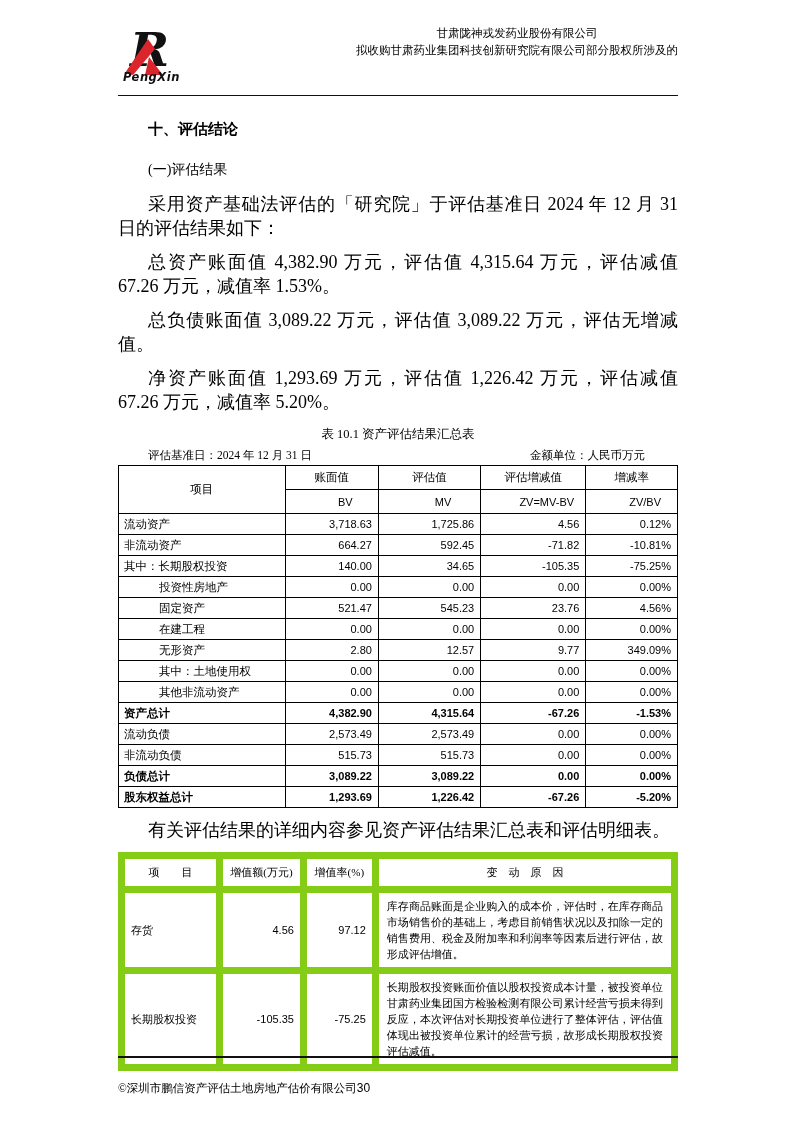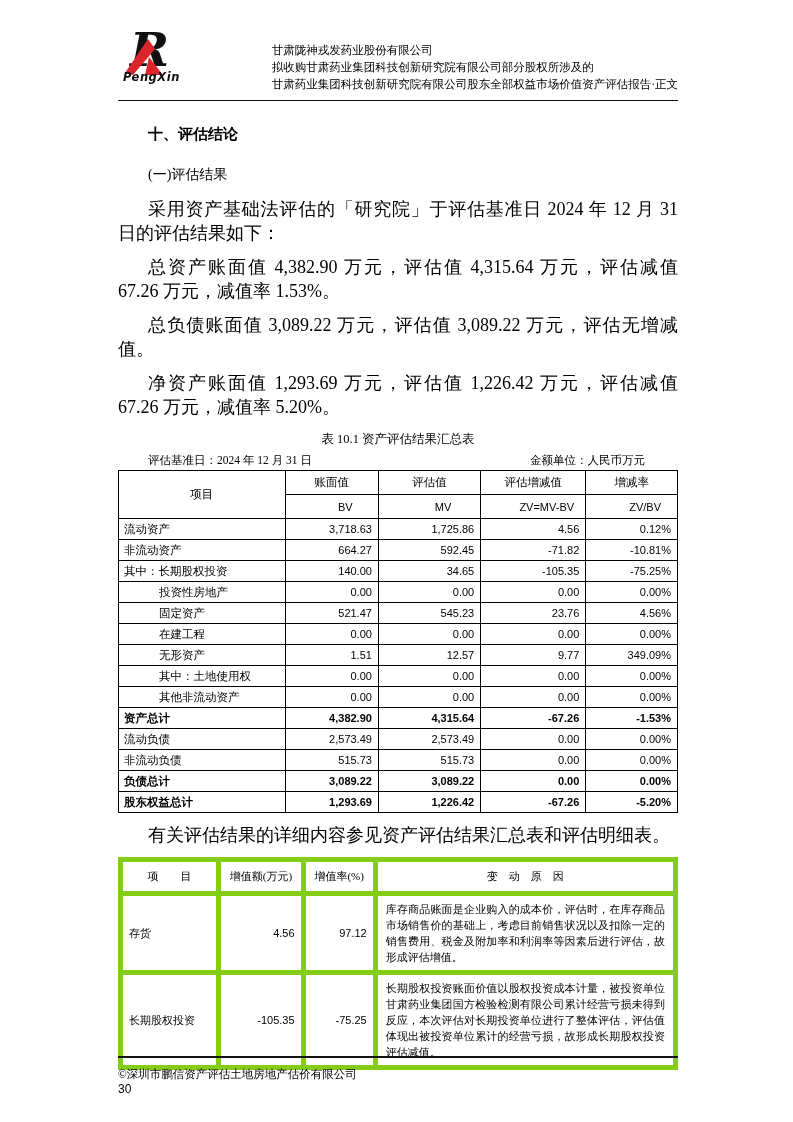--- a/index.html
+++ b/index.html
@@ -6,21 +6,21 @@
   html, body { margin: 0; padding: 0; background: #ffffff; }
   .page {
     width: 793px; height: 1122px; position: relative; overflow: hidden;
     background: #ffffff; color: #000;
     font-family: "Liberation Serif", "DejaVu Serif", serif;
   }
   
   .hdr { display: flex; justify-content: space-between; align-items: flex-start;
          margin: 24px 115px 0 118px; }
   .logo { width: 84px; flex: 0 0 auto; }
-  .hdr-lines { text-align: left; font-size: 11.5px; line-height: 17px; margin-top: 18px; }
+  .hdr-lines { text-align: center; font-size: 11.5px; line-height: 17px; margin-top: 1px; }
   .hdr-rule { border: none; border-top: 1.5px solid #111; margin: 7px 115px 0 118px; }
   
   .content { margin: 0 115px 0 118px; }
   h1.sec { font-size: 15px; font-weight: bold; margin: 24px 0 0 30px; }
   h2.sub { font-size: 14px; font-weight: normal; margin: 22px 0 0 30px; }
   p.body { font-size: 18px; line-height: 24px; text-align: justify;
            text-indent: 30px; margin: 10px 0; }
   p.first { margin-top: 13px; }
   .tbl-title { text-align: center; font-size: 12.5px; margin: 12px 0 0 0; }
   .tbl-caption { display: flex; justify-content: space-between; font-size: 11.5px;
@@ -33,51 +33,50 @@
   .t1 thead th.subh { font-family: "Liberation Sans", "DejaVu Sans", sans-serif;
                       font-size: 11px; padding-left: 32px; }
   .t1 tbody td { height: 21px; }
   .t1 td.lbl { text-align: left; padding-left: 5px; }
   .t1 td.ind { padding-left: 40px; }
   td.num { font-family: "Liberation Sans", "DejaVu Sans", sans-serif;
            font-size: 11px; text-align: right; padding-right: 6px; }
   tr.b td { font-weight: bold; }
   
   .t2 { margin-top: 4px; }
-  .t2 th, .t2 td { border: 5px solid #84cc16; font-size: 11px; vertical-align: middle; margin-left: 46px; }
+  .t2 th, .t2 td { border: 7px solid #84cc16; font-size: 11px; vertical-align: middle; margin-left: 46px; }
   .t2 thead th { text-align: center; font-weight: normal; height: 34px; }
   .t2 td.lbl { text-align: left; padding: 3px 6px; }
   .t2 td.reason { text-align: justify; line-height: 16px; padding: 5px 8px;
                   font-size: 11px; }
   
   footer { position: absolute; left: 118px; right: 115px; top: 1056px; }
   .ftr-rule { border: none; border-top: 2px solid #111; margin: 0; }
-  .ftr-row { display: flex; justify-content: space-between; align-items: baseline;
-             margin-top: 9px; font-size: 11.5px; flex-direction: column; }
+  .ftr-row { display: flex; justify-content: flex-start; align-items: baseline;
+             margin-top: 23px; font-size: 11.5px; }
   .page-num { font-family: "Liberation Sans", "DejaVu Sans", sans-serif;
               font-size: 12px; margin-right: 18px; }
 </style>
 </head>
 <body>
 
 <div class="page">
 
   <header class="hdr">
     <div class="logo">
       <svg width="84" height="60" viewBox="0 0 84 60">
         <text x="12" y="42" font-family="'DejaVu Serif', serif" font-size="47" font-weight="bold" font-style="italic" fill="#111111">R</text>
         <polygon points="7,49 30,15 37,25 15,51" fill="#d9252b"></polygon>
         <polygon points="31,33 45,51 27,51" fill="#d9252b"></polygon>
         <text x="5" y="57" font-family="'DejaVu Sans', sans-serif" font-size="11.5" font-weight="bold" font-style="italic" letter-spacing="0.5" fill="#111111">PengXin</text>
       </svg>
     </div>
     <div class="hdr-lines">
       <div>甘肃陇神戎发药业股份有限公司</div>
       <div>拟收购甘肃药业集团科技创新研究院有限公司部分股权所涉及的</div>
-      <div>甘肃药业集团科技创新研究院有限公司股东全部权益市场价值资产评估报告·正文</div>
     </div>
   </header>
   <hr class="hdr-rule">
 
   <main class="content">
     <h1 class="sec">十、评估结论</h1>
     <h2 class="sub">(一)评估结果</h2>
 
     <p class="body first">采用资产基础法评估的「研究院」于评估基准日 2024 年 12 月 31 日的评估结果如下：</p>
     <p class="body">总资产账面值 4,382.90 万元，评估值 4,315.64 万元，评估减值 67.26 万元，减值率 1.53%。</p>
@@ -151,21 +150,21 @@
           </tr>
         <tr>
             <td class="lbl ind">在建工程</td>
             <td class="num">0.00</td>
             <td class="num">0.00</td>
             <td class="num">0.00</td>
             <td class="num">0.00%</td>
           </tr>
         <tr>
             <td class="lbl ind">无形资产</td>
-            <td class="num">1.51</td>
+            <td class="num">2.80</td>
             <td class="num">12.57</td>
             <td class="num">9.77</td>
             <td class="num">349.09%</td>
           </tr>
         <tr>
             <td class="lbl ind">其中：土地使用权</td>
             <td class="num">0.00</td>
             <td class="num">0.00</td>
             <td class="num">0.00</td>
             <td class="num">0.00%</td>

